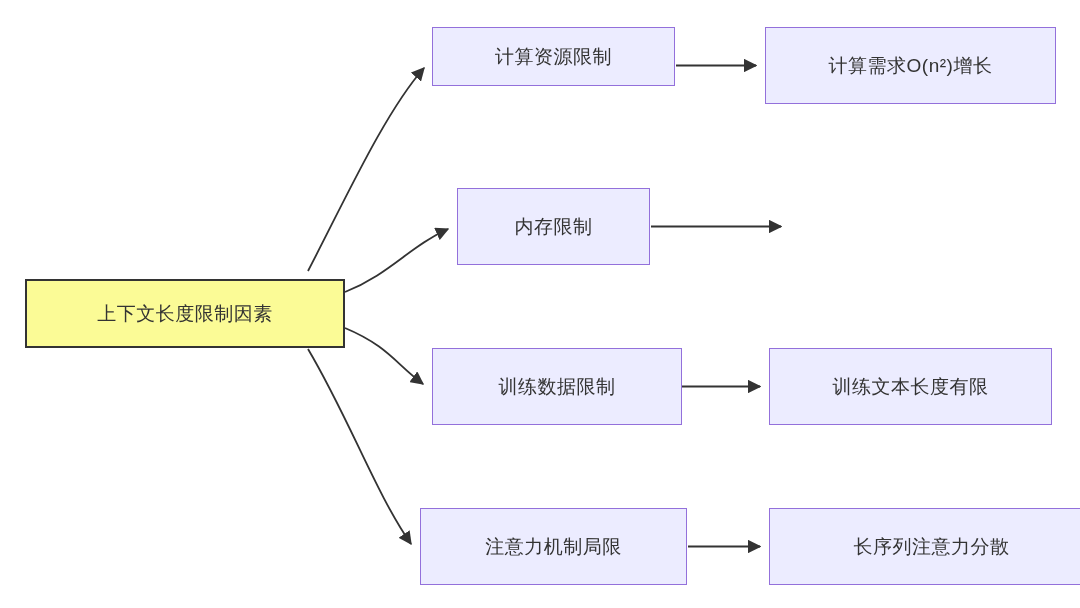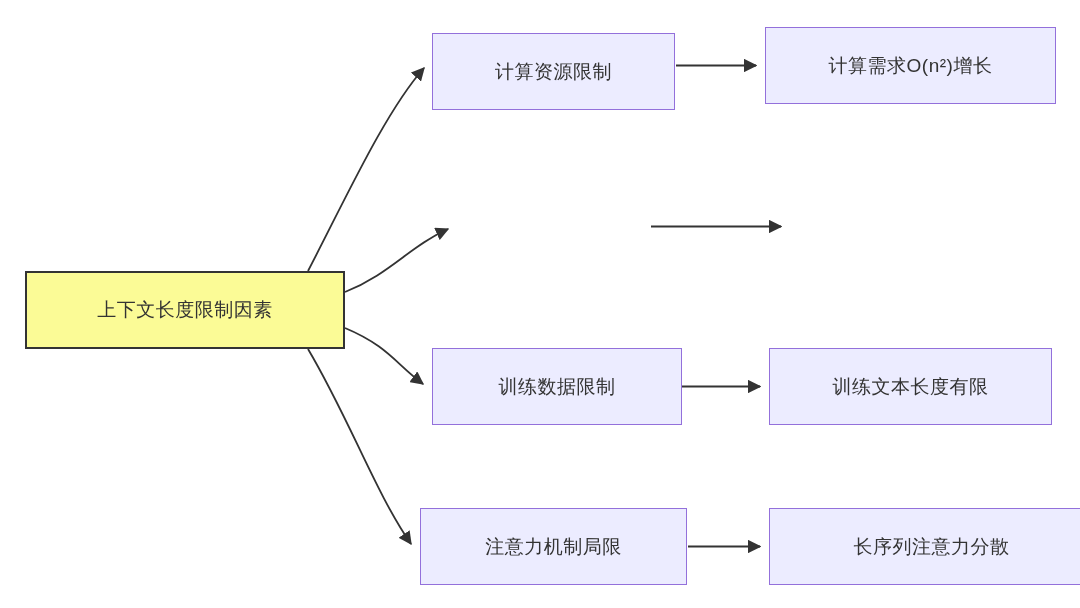--- a/index.html
+++ b/index.html
@@ -62,23 +62,24 @@
     <path class="edge" d="M 345 292 C 390 274, 410 246, 448 229" marker-end="url(#arrowhead)"></path>
     <path class="edge" d="M 345 328 C 388 346, 396 364, 423 384" marker-end="url(#arrowhead)"></path>
     <path class="edge" d="M 308 349 C 350 420, 375 492, 411 544" marker-end="url(#arrowhead)"></path>
 
     <path class="edge" d="M 676 65.5 L 756 65.5" marker-end="url(#arrowhead)"></path>
     <path class="edge" d="M 651 226.5 L 781 226.5" marker-end="url(#arrowhead)"></path>
     <path class="edge" d="M 676 386.5 L 760 386.5" marker-end="url(#arrowhead)"></path>
     <path class="edge" d="M 688 546.5 L 760 546.5" marker-end="url(#arrowhead)"></path>
   </svg>
 
-  <div class="node root" style="left:25px;top:271px;width:320px;height:78px">上下文长度限制因素</div>
+  <div class="node root" style="left:25px;top:279px;width:320px;height:69px">上下文长度限制因素</div>
 
-  <div class="node mid" style="left:432px;top:33px;width:243px;height:77px">计算资源限制</div>
+  <div class="node mid" style="left:432px;top:27px;width:243px;height:59px">计算资源限制</div>
+  <div class="node mid" style="left:457px;top:188px;width:193px;height:77px">内存限制</div>
   <div class="node mid" style="left:432px;top:348px;width:250px;height:77px">训练数据限制</div>
   <div class="node mid" style="left:420px;top:508px;width:267px;height:77px">注意力机制局限</div>
 
   <div class="node leaf" style="left:765px;top:27px;width:291px;height:77px">计算需求O(n²)增长</div>
   <div class="node leaf" style="left:769px;top:348px;width:283px;height:77px">训练文本长度有限</div>
   <div class="node leaf" style="left:769px;top:508px;width:325px;height:77px">长序列注意力分散</div>
 
 </div>
 
 </body></html>

